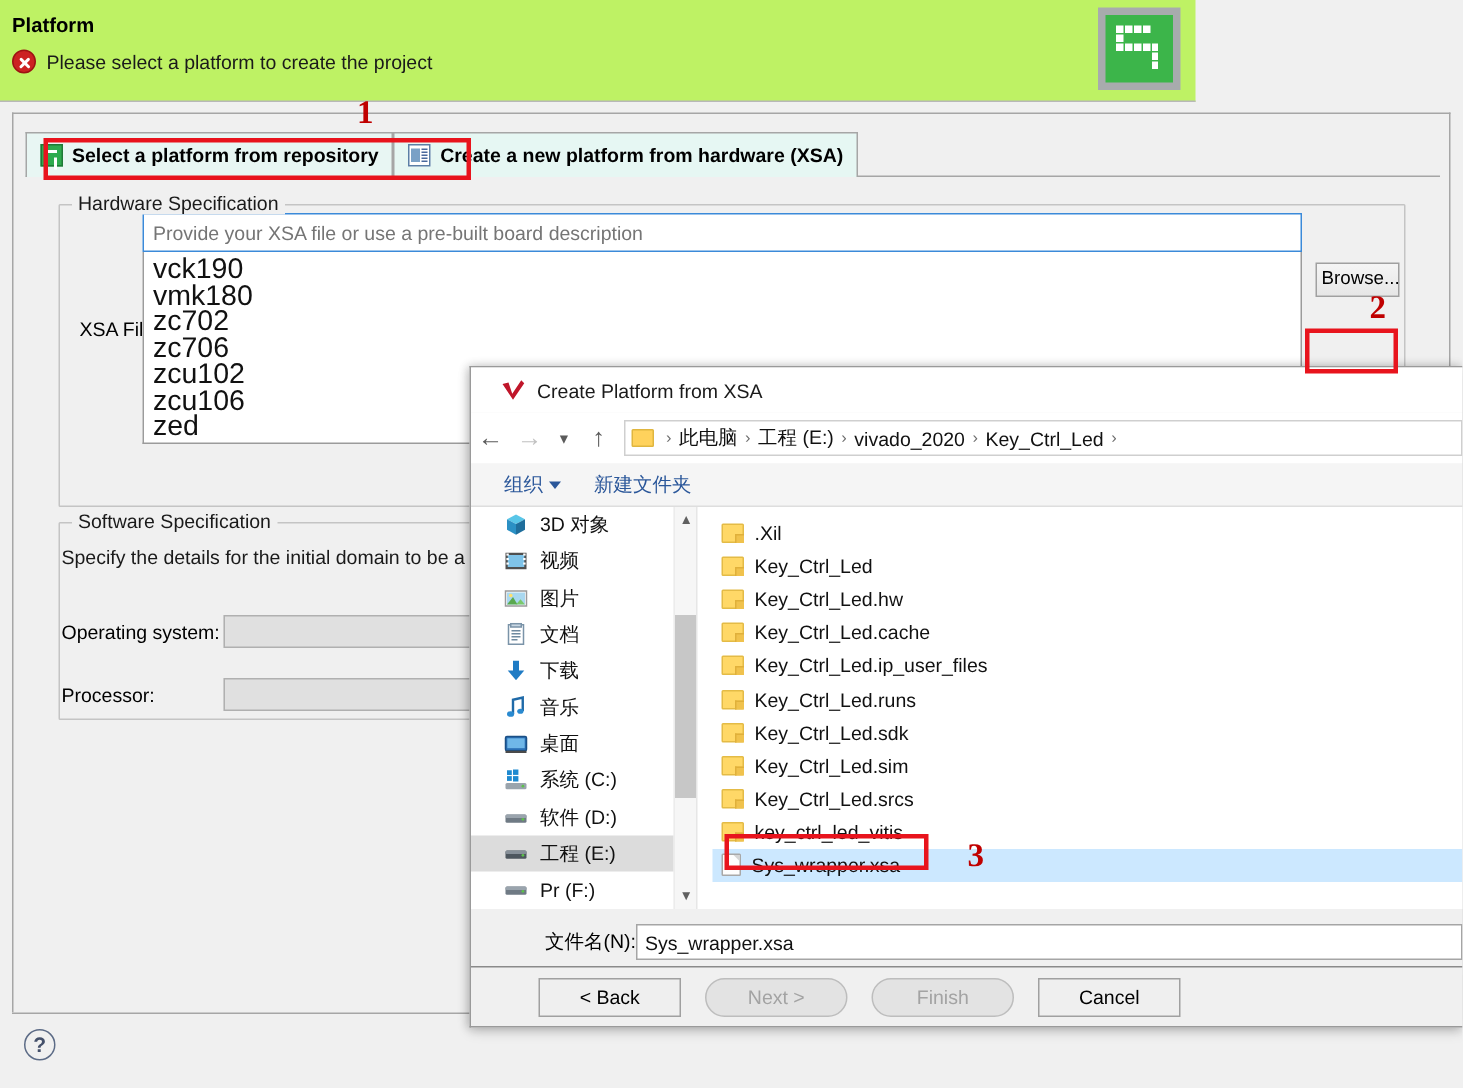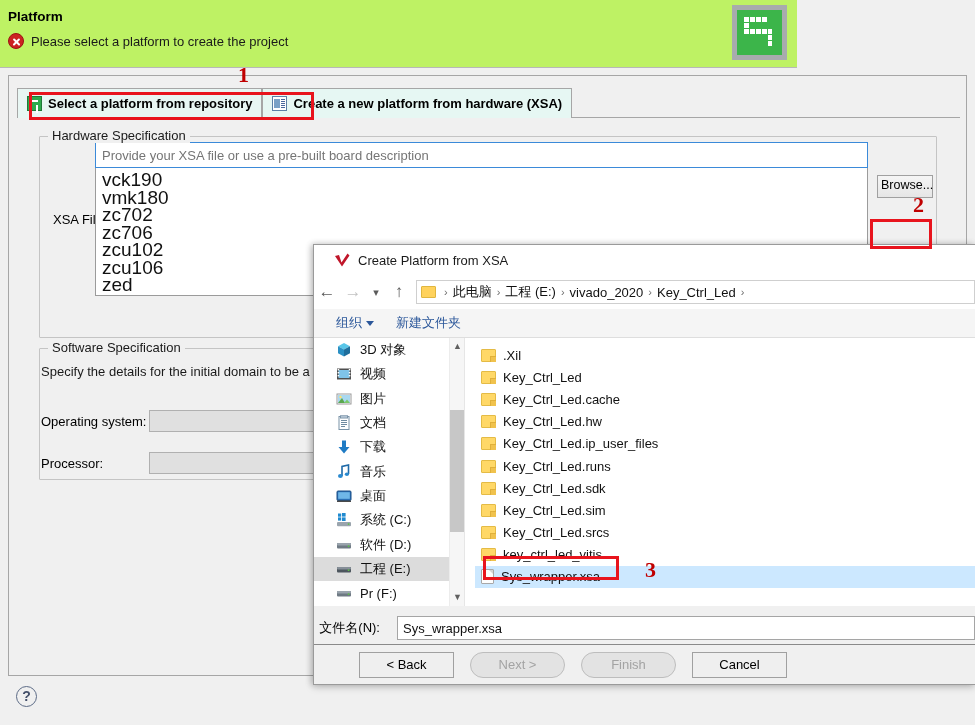--- a/index.html
+++ b/index.html
@@ -271,21 +271,21 @@
   }
   .file-ico::after {
     content: ""; position: absolute; right: 0; top: 0;
     border-left: 4px solid transparent; border-top: 4px solid #d5d5d5;
   }
 
   .fd-namerow {
     position: absolute; left: 0; top: 361px; width: 100%; height: 44px;
     background: #f0f0f0; display: flex; align-items: center;
   }
-  .fn-label { width: 83px; text-align: right; padding-right: 17px; font-size: 13px; }
+  .fn-label { width: 110px; text-align: right; padding-right: 0; font-size: 13px; }
   .fn-input {
     flex: 1 1 auto; height: 24px; margin-right: 0;
     background: #fff; border: 1px solid #a5a5a5;
     font-size: 13px; padding: 3px 5px; color: #111;
   }
 
   .fd-btnbar {
     position: absolute; left: 0; bottom: 0; width: 100%; height: 40px;
     background: #f0f0f0; border-top: 1px solid #8a8a8a;
     display: flex; align-items: center; gap: 16px; padding-left: 45px;
@@ -583,25 +583,25 @@
         <div class="fl-row">
           <span class="folder-ico"></span>
           <span>.Xil</span>
         </div>
         <div class="fl-row">
           <span class="folder-ico"></span>
           <span>Key_Ctrl_Led</span>
         </div>
         <div class="fl-row">
           <span class="folder-ico"></span>
+          <span>Key_Ctrl_Led.hw</span>
+        </div>
+        <div class="fl-row">
+          <span class="folder-ico"></span>
           <span>Key_Ctrl_Led.cache</span>
-        </div>
-        <div class="fl-row">
-          <span class="folder-ico"></span>
-          <span>Key_Ctrl_Led.hw</span>
         </div>
         <div class="fl-row">
           <span class="folder-ico"></span>
           <span>Key_Ctrl_Led.ip_user_files</span>
         </div>
         <div class="fl-row">
           <span class="folder-ico"></span>
           <span>Key_Ctrl_Led.runs</span>
         </div>
         <div class="fl-row">

